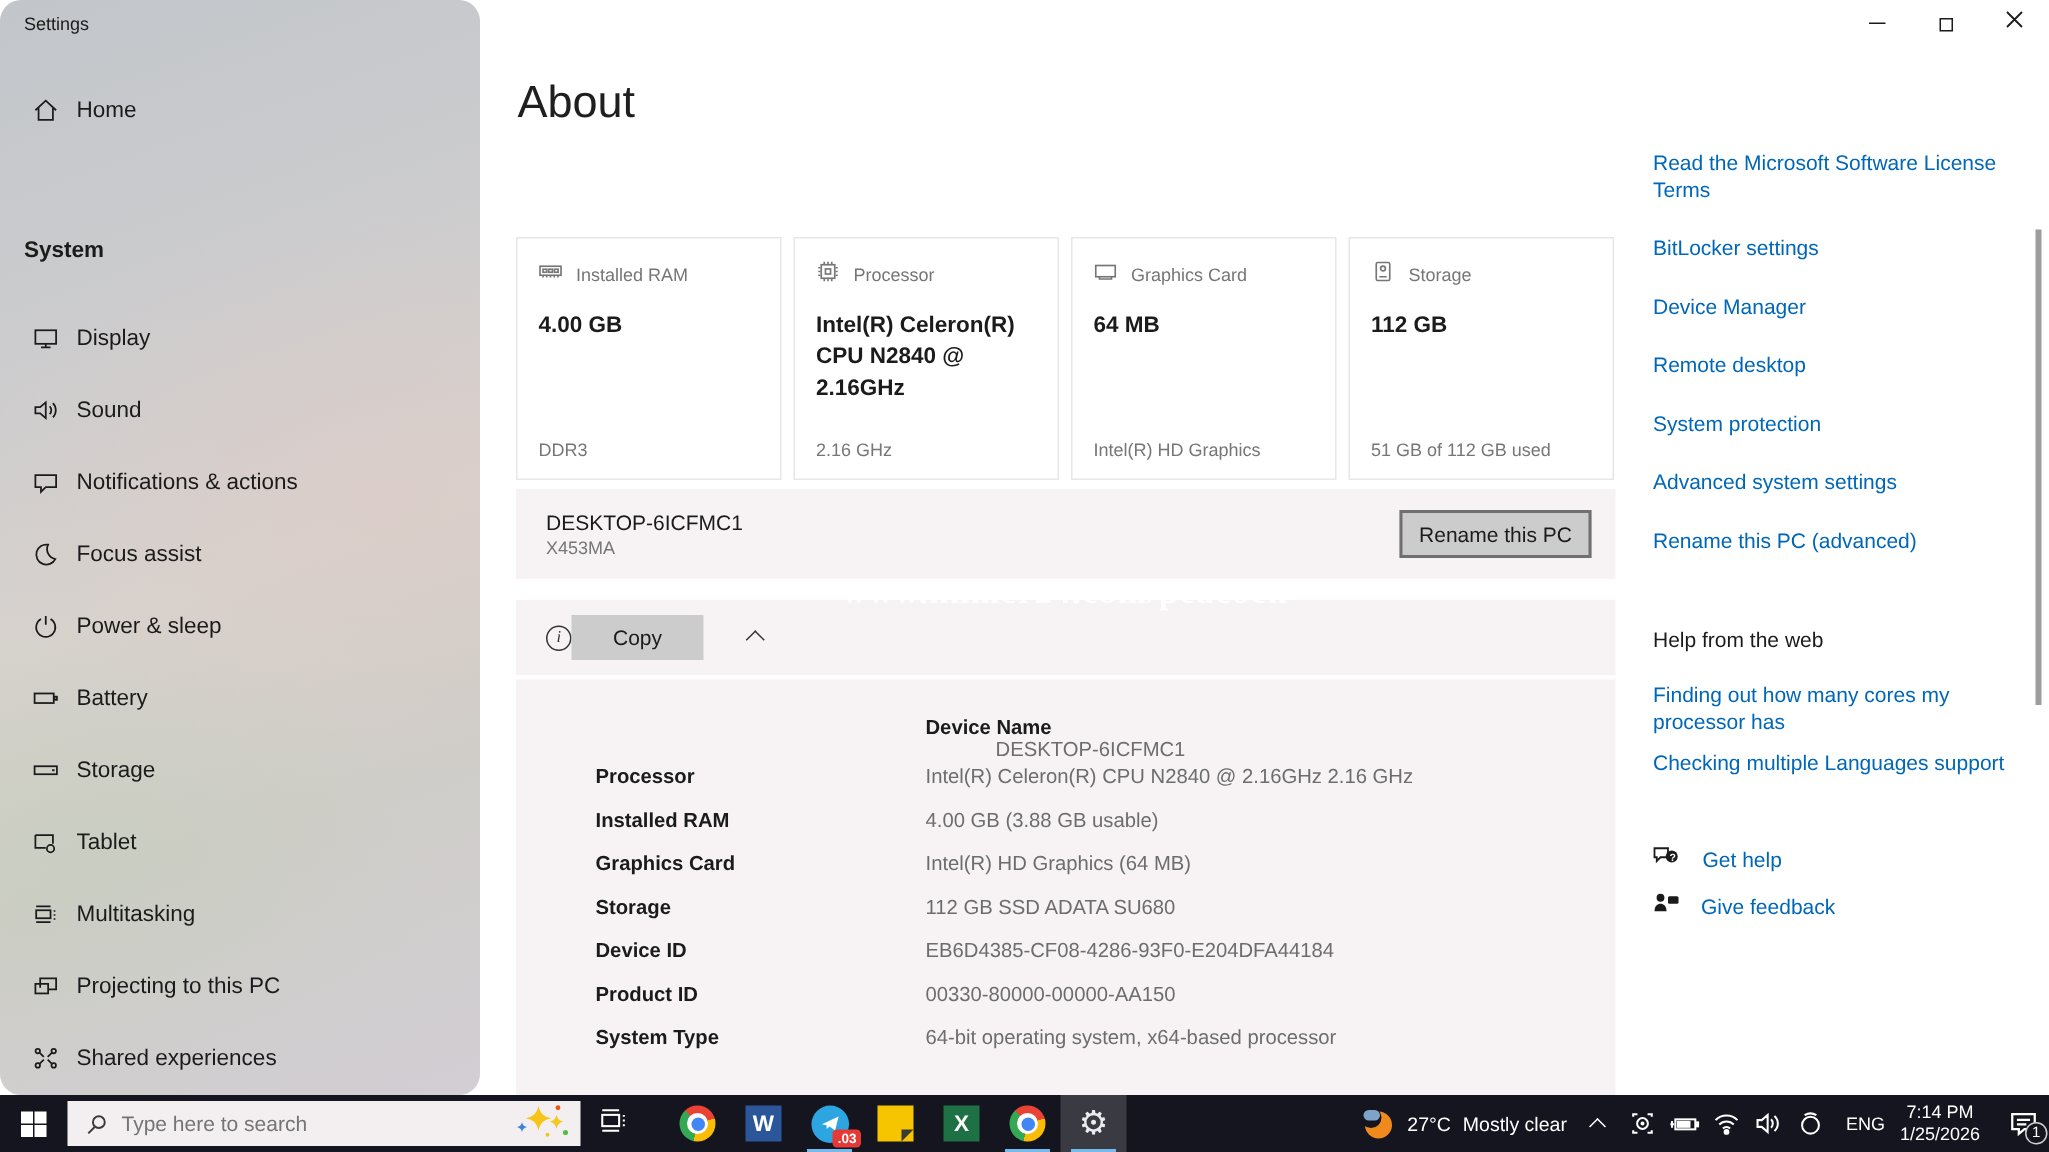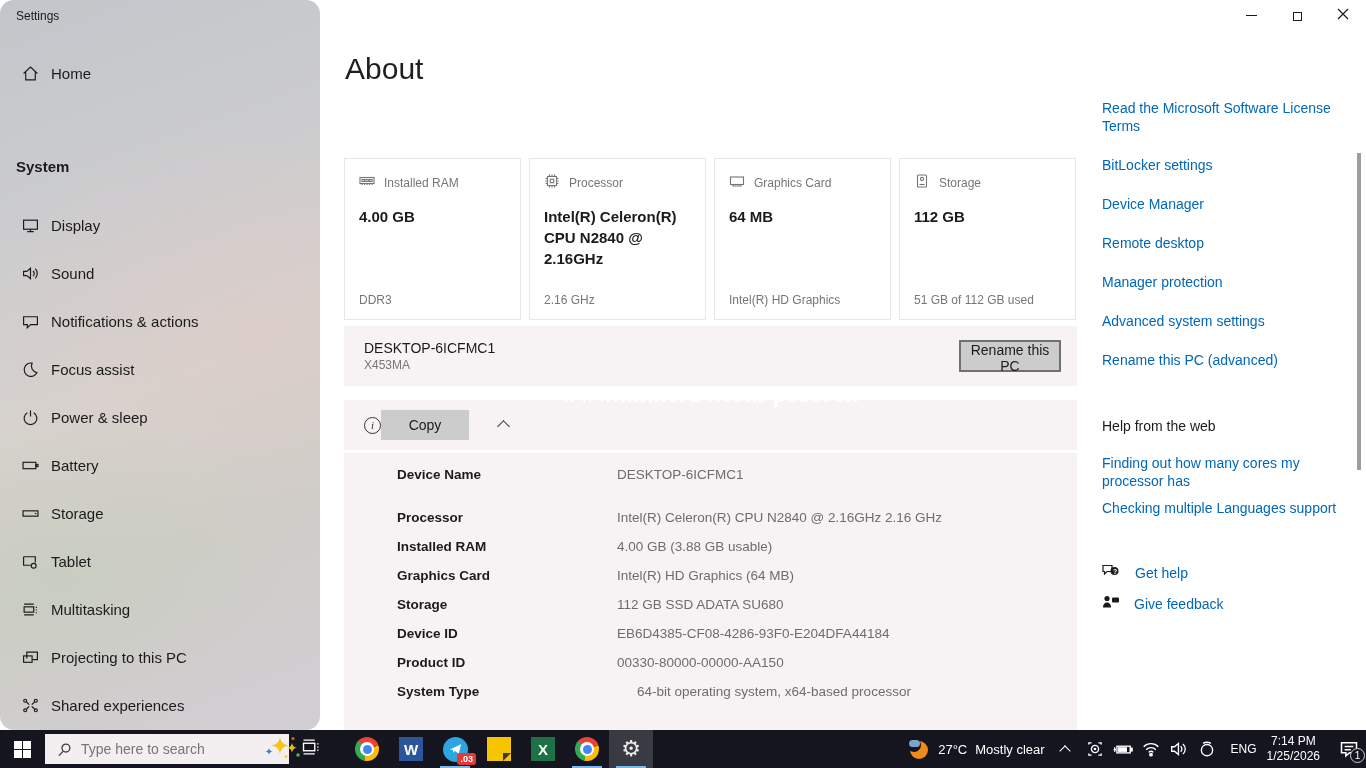--- a/index.html
+++ b/index.html
@@ -54,21 +54,21 @@
 
   .panel { background:#f7f3f4; position:absolute; left:24px; width:733px; }
   .rename-panel { top:326px; height:60px; display:flex; align-items:center; }
   .rename-names { margin-left:20px; flex:1; }
   .device-name { font-size:14px; color:#1b1b1b; }
   .device-model { font-size:12px; color:#767676; margin-top:2px; }
   .btn-gray {
     background:#cccccc; border:none; font-size:14px; color:#1b1b1b;
     font-family:"Liberation Sans",sans-serif; cursor:default;
   }
-  .rename-btn { width:102px; height:32px; margin-right:16px; border:2px solid #707070; }
+  .rename-btn { width:128px; height:32px; margin-right:16px; border:2px solid #707070; }
   .spec-header { top:400px; height:50px; display:flex; align-items:center; }
   .info-icn { margin-left:20px; width:17px; height:17px; border:1px solid #333; border-radius:50%;
     display:flex; align-items:center; justify-content:center; font-size:11px; color:#333; font-family:"Liberation Serif",serif; font-style:italic;}
   .spec-title { margin-left:13px; font-size:14px; color:#1b1b1b; flex:1; }
   .copy-btn { width:88px; height:30px; margin-right:30px; }
   .chev-up { width:9px; height:9px; border-left:1.5px solid #333; border-top:1.5px solid #333;
     transform:rotate(45deg); margin-right:22px; margin-top:3px; }
   .spec-body { top:453px; height:277px; }
   .spec-row { position:absolute; left:53px; height:29px; display:flex; align-items:center; width:660px; }
   .spec-label { width:220px; font-size:13.5px; font-weight:bold; color:#1b1b1b; }
@@ -91,21 +91,21 @@
   .scrollbar { position:absolute; left:1357px; top:153px; width:4px; height:317px; background:#9d9d9d; }
 
   
   .taskbar {
     position:absolute; left:0; top:730px; width:1366px; height:38px; background:#15151f;
     display:flex; align-items:center;
   }
   .tb-start { width:44px; height:38px; display:flex; align-items:center; justify-content:center; }
   .win-logo { width:17px; height:17px; display:grid; grid-template-columns:8px 8px; grid-template-rows:8px 8px; gap:1px; }
   .win-logo div { background:#fff; }
-  .tb-search { width:244px; height:30px; background:#f3eff0; display:flex; align-items:center; margin-left:1px; }
+  .tb-search { width:342px; height:30px; background:#f3eff0; display:flex; align-items:center; margin-left:1px; }
   .tb-search input { flex:1; border:none; outline:none; background:transparent; font-size:14px; color:#4a4a4a; font-family:"Liberation Sans",sans-serif; }
   .tb-search .mag { margin:0 9px 0 12px; display:flex; }
   .sparkles { position:relative; width:42px; height:28px; margin-right:4px; }
   .tb-btn { width:44px; height:38px; display:flex; align-items:center; justify-content:center; position:relative; }
   .tb-btn.active { background:rgba(255,255,255,.16); }
   .underline { position:absolute; bottom:0; left:7px; width:30px; height:2px; background:#76b9ed; }
   .appicon { width:26px; height:26px; position:relative; display:flex; align-items:center; justify-content:center; }
   .chrome-ic { width:24px; height:24px; border-radius:50%;
     background:conic-gradient(from -45deg, #ea4335 0 33%, #fbbc05 0 66%, #34a853 0 100%); position:relative; }
   .chrome-ic:before { content:""; position:absolute; left:5px; top:5px; width:14px; height:14px; background:#fff; border-radius:50%; }
@@ -346,21 +346,21 @@
 
     <div class="watermark">www.khmer24.com/peacock</div>
 
     <div class="panel spec-header">
       <span class="info-icn">i</span>
       <button class="btn-gray copy-btn">Copy</button>
       <span class="chev-up"></span>
     </div>
 
     <div class="panel spec-body">
-      <div class="spec-row" style="top:7px;">
+      <div class="spec-row" style="top:24px;flex-direction:column;">
         <span class="spec-label">Device Name</span>
         <span class="spec-value">DESKTOP-6ICFMC1</span>
       </div>
       <div class="spec-row" style="top:50px;">
         <span class="spec-label">Processor</span>
         <span class="spec-value">Intel(R) Celeron(R) CPU  N2840  @ 2.16GHz   2.16 GHz</span>
       </div>
       <div class="spec-row" style="top:79px;">
         <span class="spec-label">Installed RAM</span>
         <span class="spec-value">4.00 GB (3.88 GB usable)</span>
@@ -374,32 +374,32 @@
         <span class="spec-value">112 GB SSD ADATA SU680</span>
       </div>
       <div class="spec-row" style="top:166px;">
         <span class="spec-label">Device ID</span>
         <span class="spec-value">EB6D4385-CF08-4286-93F0-E204DFA44184</span>
       </div>
       <div class="spec-row" style="top:195px;">
         <span class="spec-label">Product ID</span>
         <span class="spec-value">00330-80000-00000-AA150</span>
       </div>
-      <div class="spec-row" style="top:224px;gap:20px;">
+      <div class="spec-row" style="top:224px;">
         <span class="spec-label">System Type</span>
         <span class="spec-value">64-bit operating system, x64-based processor</span>
       </div>
     </div>
 
     <div class="right-col">
       <div class="rlink" style="top:99px;">Read the Microsoft Software License Terms</div>
       <div class="rlink" style="top:156px;">BitLocker settings</div>
       <div class="rlink" style="top:195px;">Device Manager</div>
       <div class="rlink" style="top:234px;">Remote desktop</div>
-      <div class="rlink" style="top:273px;">Manager protection</div>
+      <div class="rlink" style="top:273px;">System protection</div>
       <div class="rlink" style="top:312px;">Advanced system settings</div>
       <div class="rlink" style="top:351px;">Rename this PC (advanced)</div>
 
       <div class="rtitle" style="top:418px;">Help from the web</div>
       <div class="rlink" style="top:454px;">Finding out how many cores my processor has</div>
       <div class="rlink" style="top:499px;">Checking multiple Languages support</div>
 
       <div class="help-row" style="top:562px;text-align:right;">
         <span>
           <svg width="19" height="17" viewBox="0 0 19 16" style="stroke:#1b1b1b;fill:none;stroke-width:1.2">

